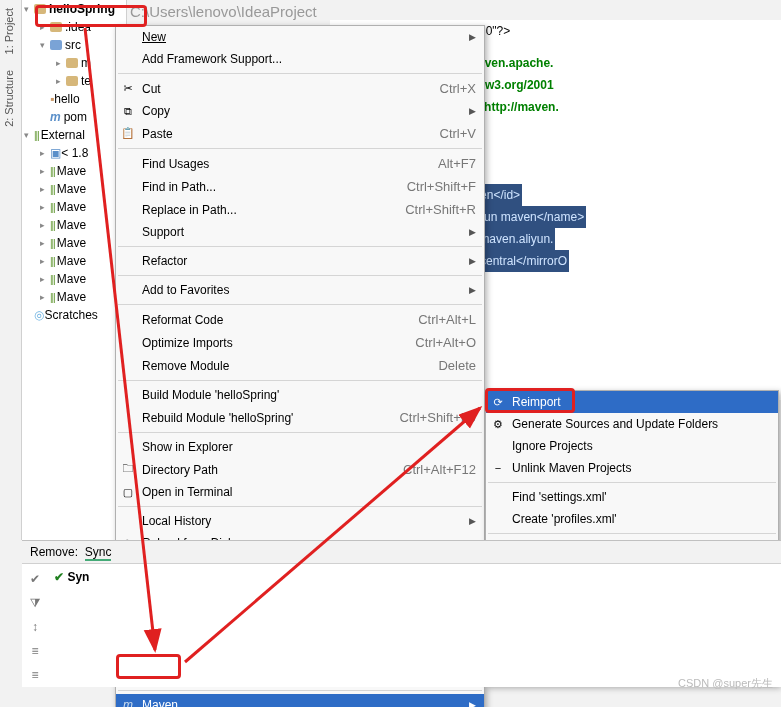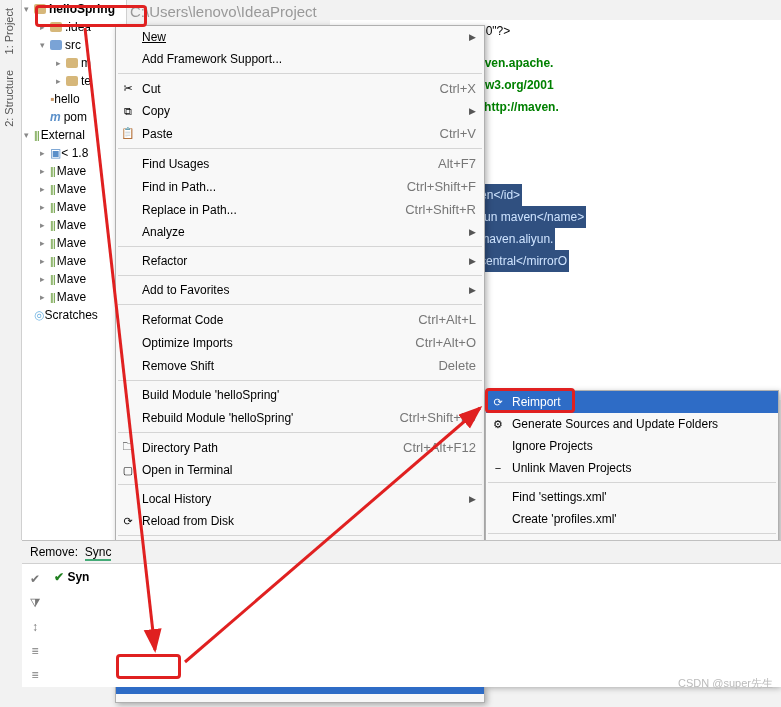--- a/index.html
+++ b/index.html
@@ -195,21 +195,21 @@
     </div>
   <div class="menu-item">
       <span>Find in Path...</span>
       <span class="menu-shortcut">Ctrl+Shift+F</span>
     </div>
   <div class="menu-item">
       <span>Replace in Path...</span>
       <span class="menu-shortcut">Ctrl+Shift+R</span>
     </div>
   <div class="menu-item">
-      <span>Analyze</span>
+      <span>Support</span>
       <span class="menu-arrow">▶</span>
     </div>
   <div class="menu-sep"></div>
   <div class="menu-item">
       <span>Refactor</span>
       <span class="menu-arrow">▶</span>
     </div>
   <div class="menu-sep"></div>
   <div class="menu-item">
       <span>Add to Favorites</span>
@@ -218,32 +218,35 @@
   <div class="menu-sep"></div>
   <div class="menu-item">
       <span>Reformat Code</span>
       <span class="menu-shortcut">Ctrl+Alt+L</span>
     </div>
   <div class="menu-item">
       <span>Optimize Imports</span>
       <span class="menu-shortcut">Ctrl+Alt+O</span>
     </div>
   <div class="menu-item">
-      <span>Remove Shift</span>
+      <span>Remove Module</span>
       <span class="menu-shortcut">Delete</span>
     </div>
   <div class="menu-sep"></div>
   <div class="menu-item">
       <span>Build Module 'helloSpring'</span>
     </div>
   <div class="menu-item">
       <span>Rebuild Module 'helloSpring'</span>
       <span class="menu-shortcut">Ctrl+Shift+F9</span>
     </div>
   <div class="menu-sep"></div>
+  <div class="menu-item">
+      <span>Show in Explorer</span>
+    </div>
   <div class="menu-item">
       <span class="menu-icon">🗀</span>
       <span>Directory Path</span>
       <span class="menu-shortcut">Ctrl+Alt+F12</span>
     </div>
   <div class="menu-item">
       <span class="menu-icon">▢</span>
       <span>Open in Terminal</span>
     </div>
   <div class="menu-sep"></div>

